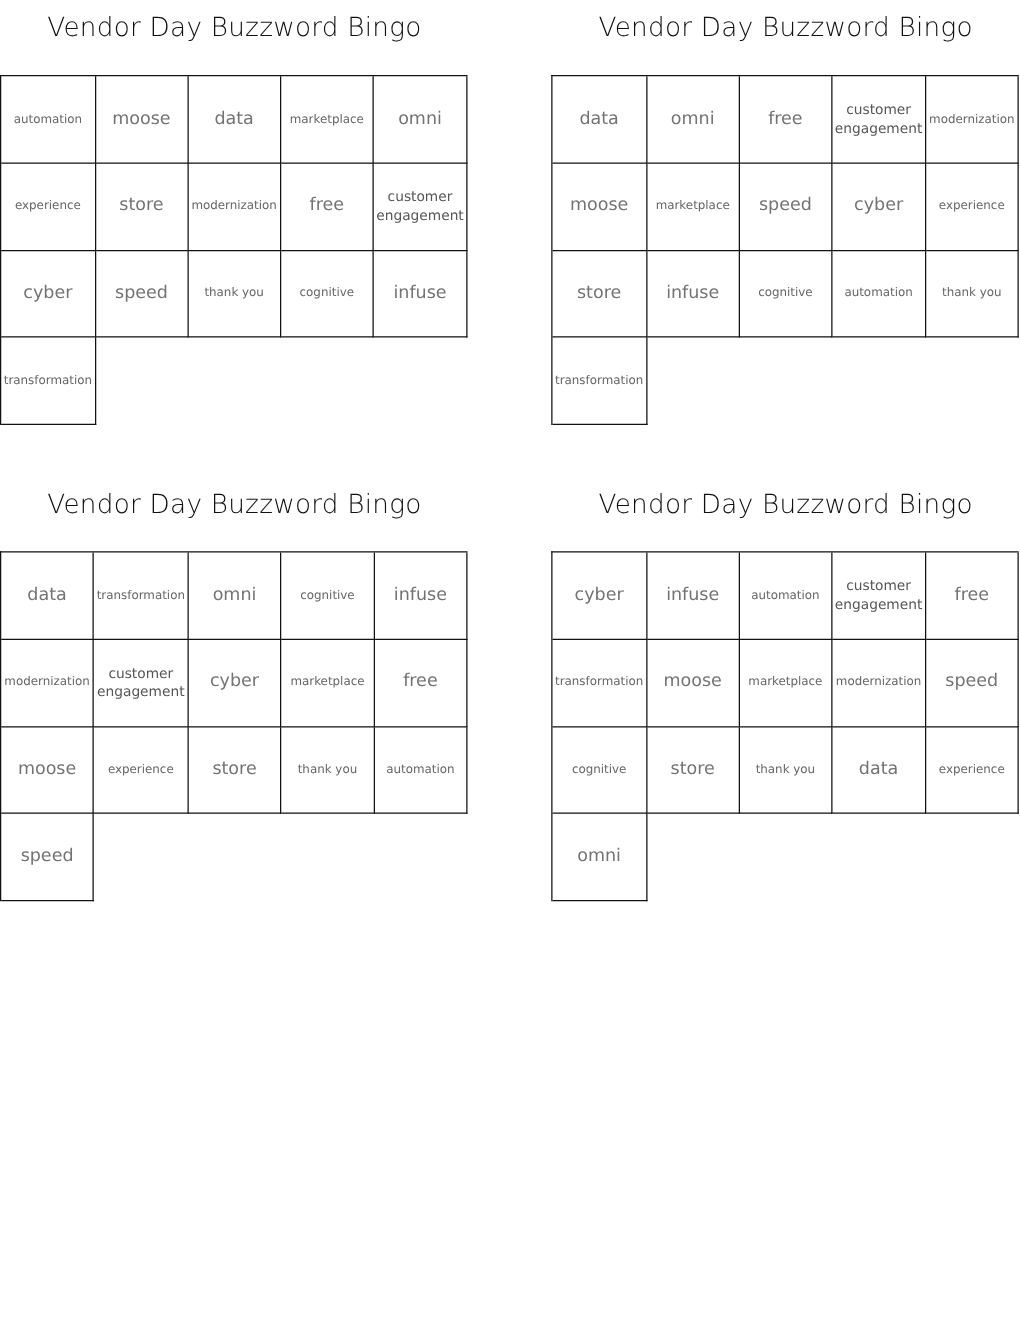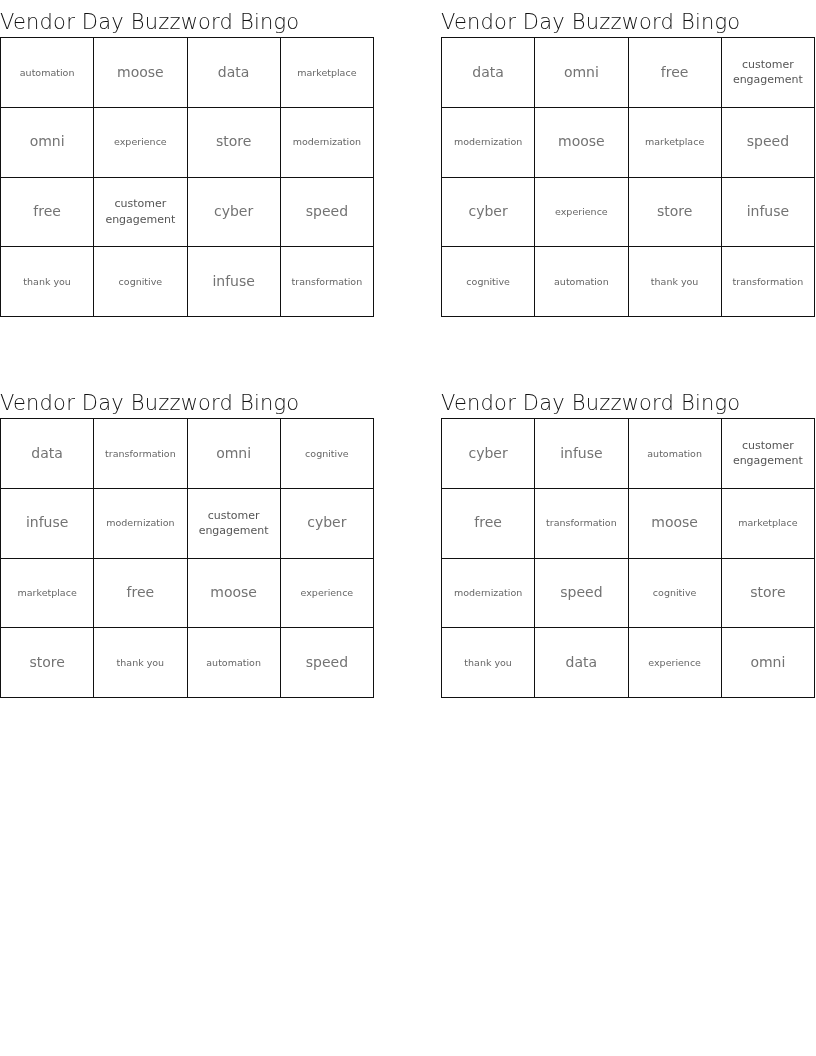--- a/index.html
+++ b/index.html
@@ -1,19 +1,19 @@
 <!DOCTYPE html>
 <html><head>
 <meta charset="utf-8">
 <style>
   html, body { margin: 0; padding: 0; background: #ffffff; }
   body { width: 816px; height: 1056px; position: relative; overflow: hidden; font-family: "DejaVu Sans", sans-serif; }
   .card { position: absolute; width: 375px; }
-  .card-title { position: absolute; left: 0; width: 375px; top: 10px; text-align: left; font-family: "DejaVu Sans", sans-serif; font-weight: 300; font-size: 21px; letter-spacing: 0.2px; color: #111; }
-  .grid { position: absolute; top: 37px; left: 0; width: 374px; height: 280px; display: grid; grid-template-columns: repeat(4, 1fr); grid-template-rows: repeat(4, 1fr); border-top: 1px solid #111; border-left: 1px solid #111; box-sizing: border-box; }
+  .card-title { position: absolute; left: 0; width: 375px; top: 10px; text-align: center; font-family: "DejaVu Sans", sans-serif; font-weight: 300; font-size: 21px; letter-spacing: 0.2px; color: #111; }
+  .grid { position: absolute; top: 60px; left: 0; width: 374px; height: 280px; display: grid; grid-template-columns: repeat(5, 1fr); grid-template-rows: repeat(4, 1fr); border-top: 1px solid #111; border-left: 1px solid #111; box-sizing: border-box; }
   .cell { border-right: 1px solid #111; border-bottom: 1px solid #111; display: flex; align-items: center; justify-content: center; text-align: center; color: #555; padding: 2px; box-sizing: border-box; line-height: 1.4; }
   .sz-l { font-size: 14px; color: #737373; }
   .sz-m { font-size: 11px; color: #555; }
   .sz-s { font-size: 9.5px; color: #666; }
 </style>
 </head>
 <body>
 
 <div class="card" style="left:0px; top:0px;">
   <div class="card-title">Vendor Day Buzzword Bingo</div>

